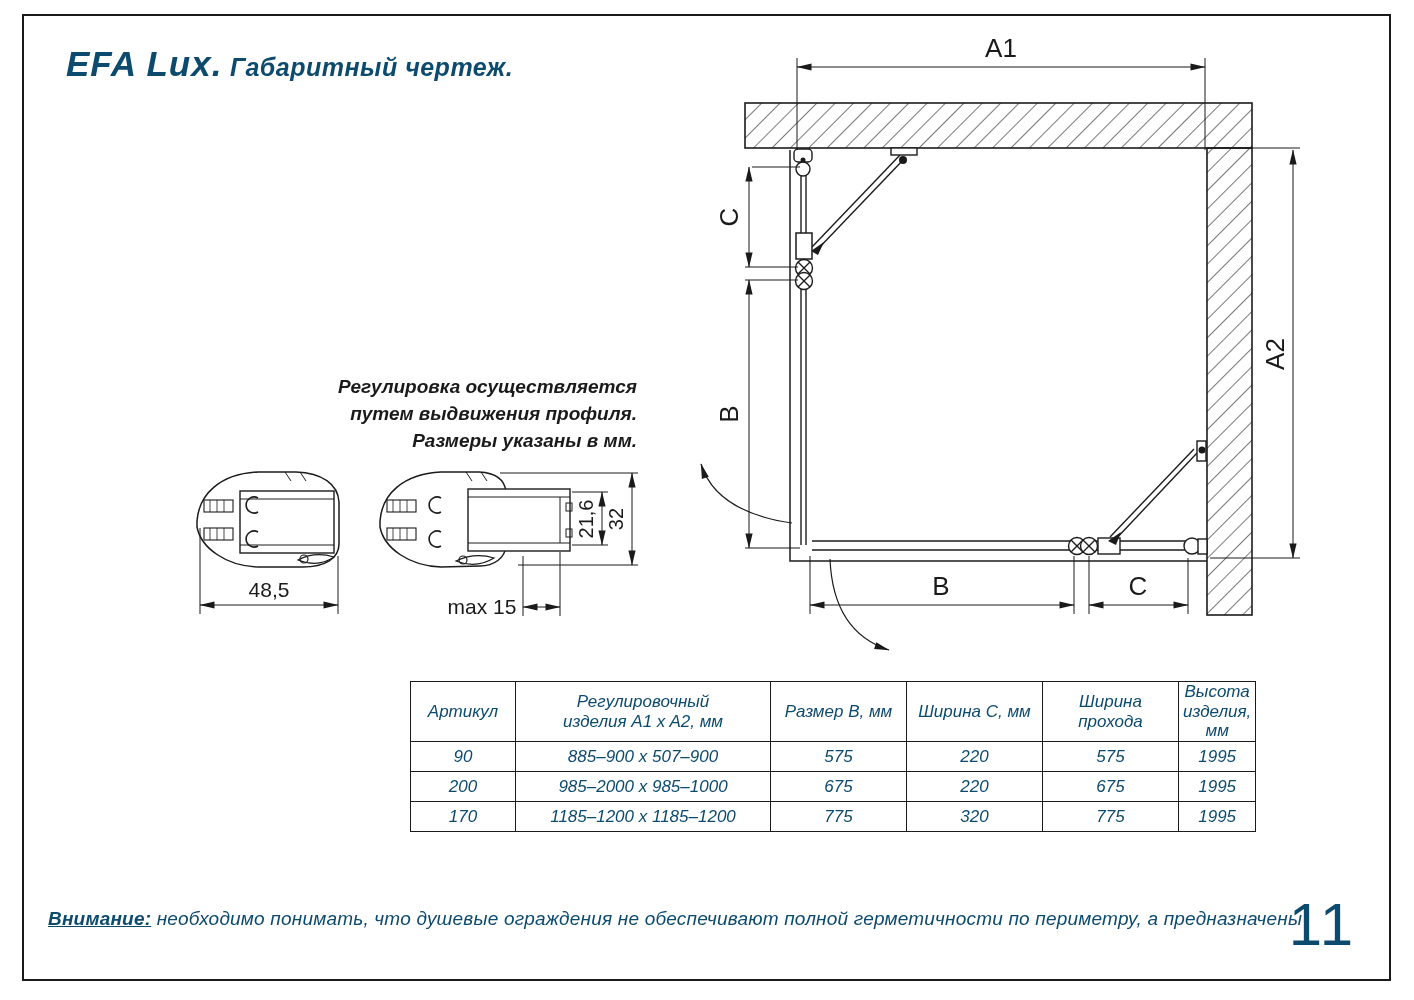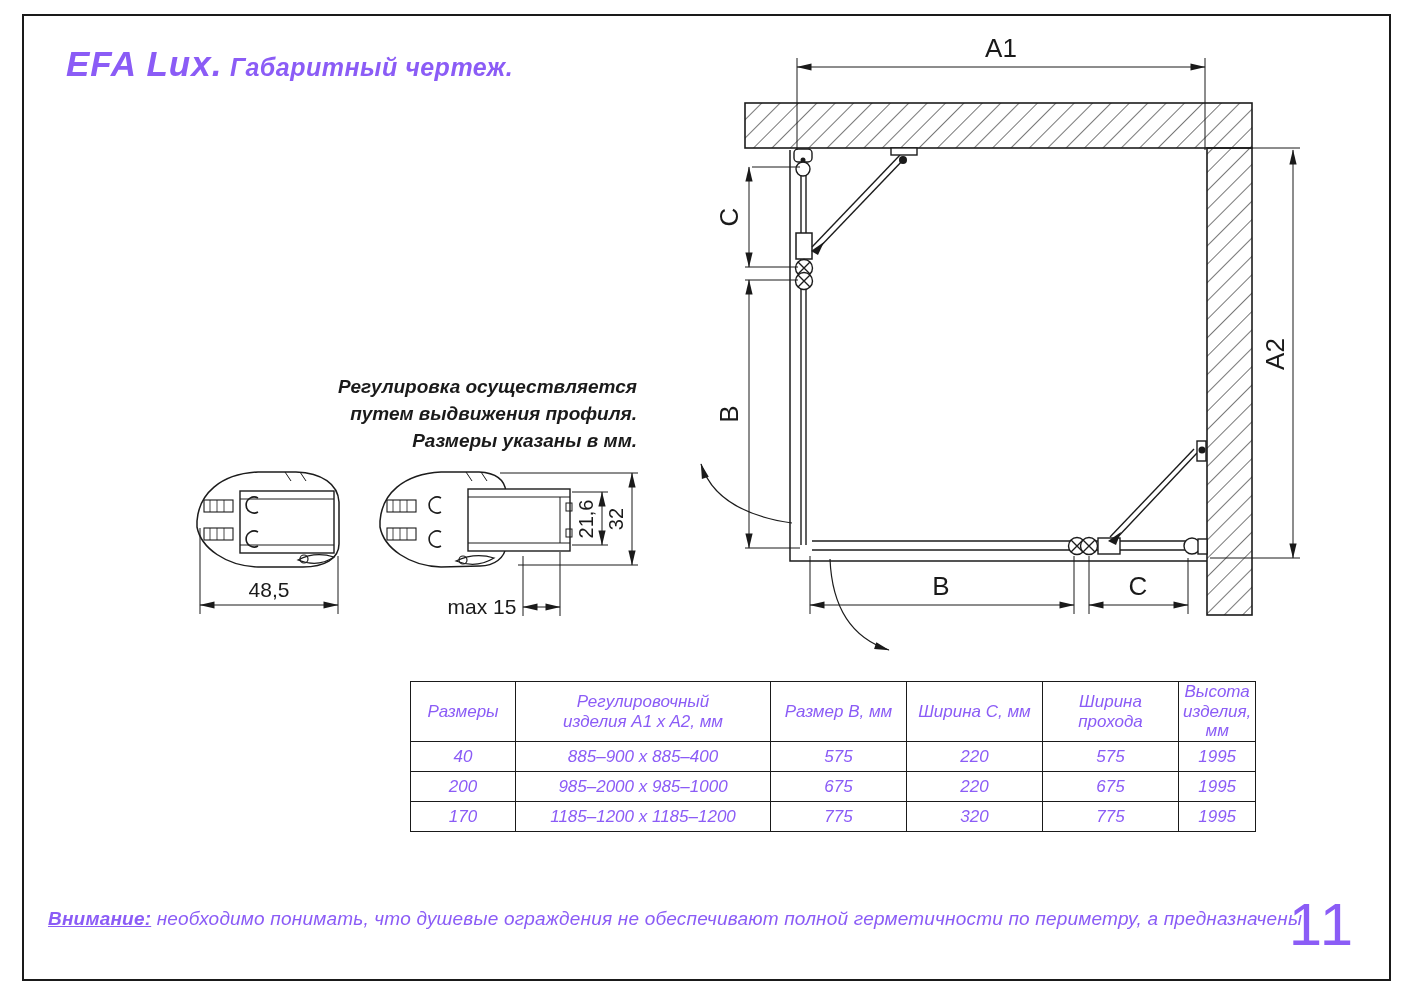--- a/index.html
+++ b/index.html
@@ -1,17 +1,17 @@
 <!DOCTYPE html>
 <html><head>
 <meta charset="utf-8">
 <style>
   html,body{margin:0;padding:0;background:#e8e8e8;}
   #page{position:relative;width:1414px;height:1000px;background:#ffffff;overflow:hidden;
-        font-family:"Liberation Sans",sans-serif;color:#8b5cf6;}
+        font-family:"Liberation Sans",sans-serif;color:#0c4a6e;}
   #border-frame{position:absolute;left:22px;top:14px;width:1369px;height:967px;
         border:2px solid #1a1a1a;box-sizing:border-box;}
   #title{position:absolute;left:66px;top:44px;white-space:nowrap;}
   #title .main{font-size:35px;font-weight:700;font-style:italic;letter-spacing:1px;}
   #title .sub{font-size:25px;font-weight:700;font-style:italic;letter-spacing:.5px;}
   svg{position:absolute;left:0;top:0;}
   svg text{font-family:"Liberation Sans",sans-serif;fill:#1a1a1a;}
   .dimtext{font-size:26px;}
   .smalldim{font-size:21px;}
   .notetext{font-size:19px;font-style:italic;font-weight:700;}
@@ -207,34 +207,34 @@
     <colgroup>
       <col style="width:105px">
         <col style="width:255px">
         <col style="width:136px">
       <col style="width:136px">
         <col style="width:136px">
         <col style="width:76px">
     </colgroup>
     <tbody>
         <tr class="hdr">
-      <td>Размеры</td>
+      <td>Артикул</td>
       <td>Регулировочный
 изделия A1 x A2, мм</td>
       <td>Размер B, мм</td>
       <td>Ширина C, мм</td>
       <td>Ширина
 прохода</td>
       <td>Высота
 изделия,
 мм</td>
     </tr>
     <tr class="row">
-      <td>40</td>
-      <td>885–900 x 885–400</td>
+      <td>90</td>
+      <td>885–900 x 507–900</td>
       <td>575</td>
       <td>220</td>
       <td>575</td>
       <td>1995</td>
     </tr>
     <tr class="row">
       <td>200</td>
       <td>985–2000 x 985–1000</td>
       <td>675</td>
       <td>220</td>

